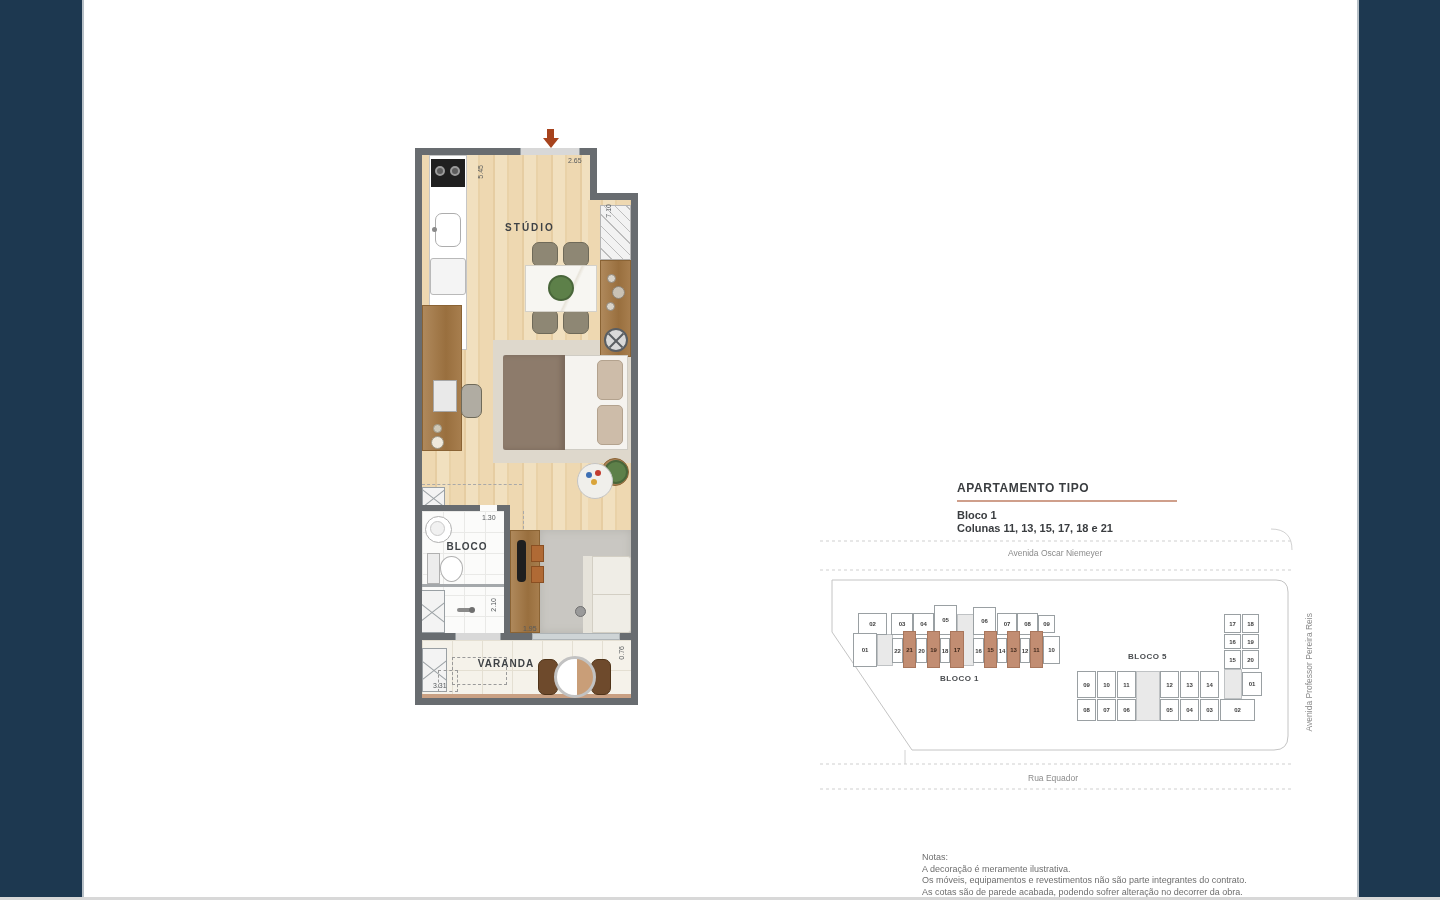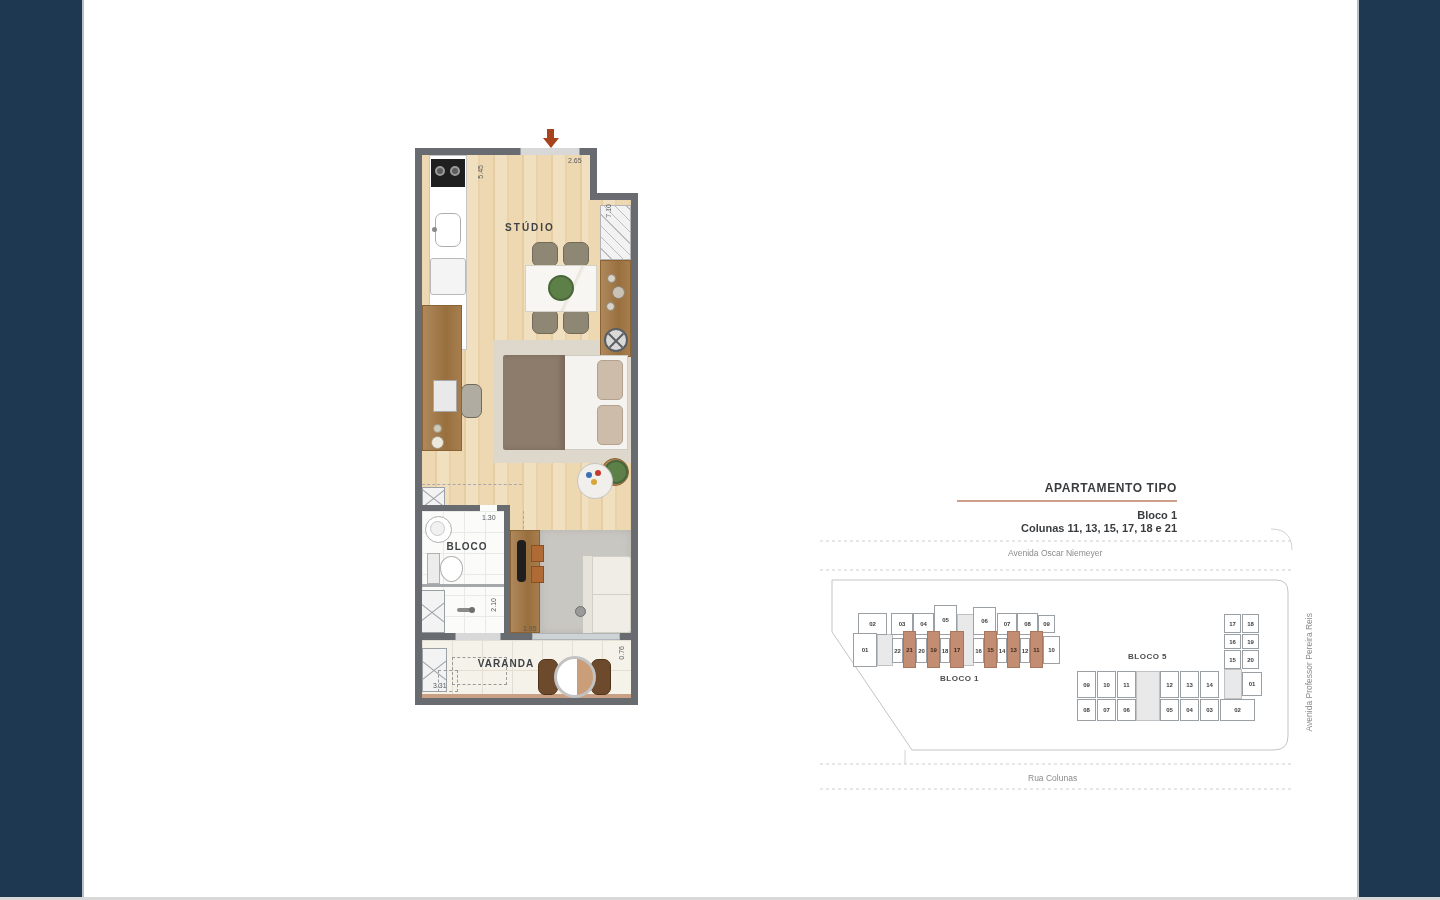--- a/index.html
+++ b/index.html
@@ -33,21 +33,21 @@
   .arrow-stem{background:#a7431d;}
   .arrow-head{width:0;height:0;border-left:8px solid transparent;border-right:8px solid transparent;border-top:10px solid #a7431d;}
   .circle{border-radius:50%;}
   .wheel{border:2px solid #5a5e62;background:#d9d9d9;border-radius:50%;overflow:hidden;}
   .wheel:before,.wheel:after{content:"";position:absolute;left:-10%;top:50%;width:120%;height:2px;background:#5a5e62;}
   .wheel:before{transform:rotate(45deg);} .wheel:after{transform:rotate(-45deg);}
   .dashline-v{border-left:1px dashed #a9a9a9;}
   .dashline-h{border-top:1px dashed #a9a9a9;}
 
   
-  #title-block{position:absolute;left:957px;top:481px;width:220px;text-align:right;color:#3a3d40;}
+  #title-block{position:absolute;left:957px;top:481px;width:220px;text-align:left;color:#3a3d40;}
   #title-block .t1{font-size:12px;font-weight:bold;letter-spacing:.6px;}
   #title-block .rule{height:2px;background:#cf9f8b;margin:5px 0 7px 0;}
   #title-block .t2{font-size:11px;font-weight:bold;}
   #title-block .t3{font-size:11px;font-weight:bold;margin-top:1px;}
 
   #map{position:absolute;left:820px;top:528px;width:500px;height:270px;font-size:8.5px;color:#8b8b8b;}
   #map .abs{position:absolute;}
   .street{white-space:nowrap;}
   .street.v{writing-mode:vertical-rl;transform:rotate(180deg);}
   .base{position:absolute;background:#e9e9e9;border:1px solid #bfc2c4;}
@@ -189,21 +189,21 @@
       <line x1="0" y1="13" x2="473" y2="13" stroke="#cfcfcf" stroke-width="1" stroke-dasharray="3,3"></line>
       <line x1="0" y1="42" x2="473" y2="42" stroke="#cfcfcf" stroke-width="1" stroke-dasharray="3,3"></line>
       <line x1="0" y1="236" x2="473" y2="236" stroke="#cfcfcf" stroke-width="1" stroke-dasharray="3,3"></line>
       <line x1="0" y1="261" x2="473" y2="261" stroke="#cfcfcf" stroke-width="1" stroke-dasharray="3,3"></line>
       <path d="M451,1 Q472,1 472,22" fill="none" stroke="#d2d2d2" stroke-width="1"></path>
       <path d="M12,52 H456 Q468,52 468,64 V208 Q468,222 454,222 H92 L12,104 Z" fill="none" stroke="#c4c4c4" stroke-width="1"></path>
       <line x1="85" y1="222" x2="85" y2="236" stroke="#d2d2d2" stroke-width="1"></line>
     </svg>
 
     <div class="abs street" style="left:188px;top:20px;">Avenida Oscar Niemeyer</div>
-    <div class="abs street" style="left:208px;top:245px;">Rua Colunas</div>
+    <div class="abs street" style="left:208px;top:245px;">Rua Equador</div>
     <div class="abs street v" style="left:484px;top:85px;">Avenida Professor Pereira Reis</div>
 
     <div id="units-layer" class="abs" style="left:0;top:0;width:500px;height:270px;">
         <div class="base" style="left: 57px; top: 106px; width: 16px; height: 32px;"></div>
         <div class="base" style="left: 137px; top: 86px; width: 17px; height: 52px;"></div>
         <div class="base" style="left: 316px; top: 143px; width: 24px; height: 50px;"></div>
         <div class="base" style="left: 404px; top: 141px; width: 18px; height: 30px;"></div>
         <div class="unit" style="left: 38px; top: 85px; width: 29px; height: 22px;">02</div>
         <div class="unit" style="left: 71px; top: 85px; width: 22px; height: 22px;">03</div>
         <div class="unit" style="left: 93px; top: 85px; width: 21px; height: 22px;">04</div>
@@ -245,15 +245,21 @@
         <div class="unit" style="left: 340px; top: 171px; width: 19px; height: 22px;">05</div>
         <div class="unit" style="left: 360px; top: 171px; width: 19px; height: 22px;">04</div>
         <div class="unit" style="left: 380px; top: 171px; width: 19px; height: 22px;">03</div>
         <div class="unit" style="left: 400px; top: 171px; width: 35px; height: 22px;">02</div>
       </div>
 
     <div class="blocolabel" style="left:120px;top:146px;">BLOCO 1</div>
     <div class="blocolabel" style="left:308px;top:124px;">BLOCO 5</div>
   </div>
 
+  <div id="notes">
+    <div>Notas:</div>
+    <div>A decoração é meramente ilustrativa.</div>
+    <div>Os móveis, equipamentos e revestimentos não são parte integrantes do contrato.</div>
+    <div>As cotas são de parede acabada, podendo sofrer alteração no decorrer da obra.</div>
+  </div>
 
   <div id="bottom-bar"></div>
 </div>
 
 </body></html>

